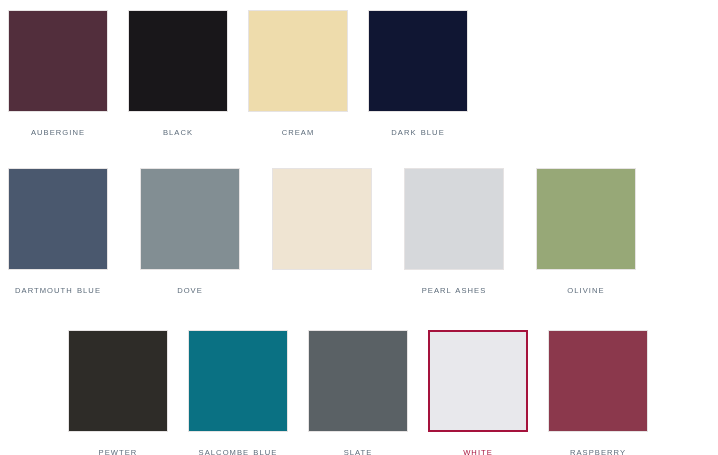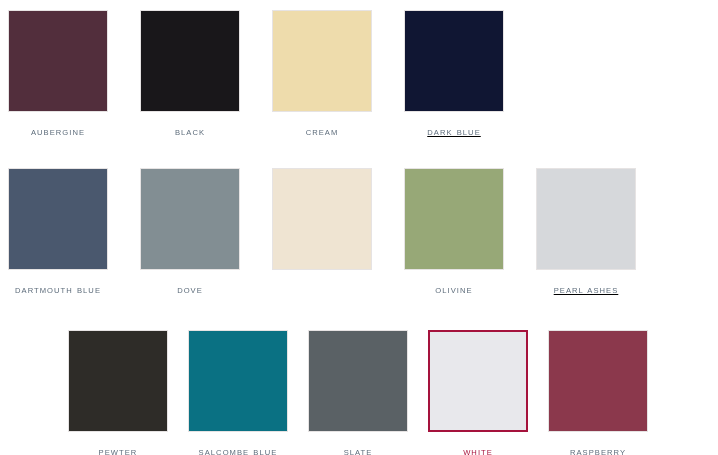--- a/index.html
+++ b/index.html
@@ -22,34 +22,33 @@
     width: 718px;
     height: 455px;
   }
 
   .swatch-row {
     position: absolute;
     display: flex;
     flex-direction: row;
   }
 
-  #row-1 { left: 8px;  top: 10px; gap: 12px;  }
+  #row-1 { left: 8px;  top: 10px;  }
   #row-2 { left: 8px;  top: 168px; gap: 12px; }
   #row-3 { left: 68px; top: 330px; }
 
   .swatch-cell {
     width: 100px;
     margin-right: 20px;
     display: flex;
     flex-direction: column;
     align-items: center;
   }
   .swatch-cell:last-child {
     margin-right: 0;
-    text-decoration: underline;
   }
 
   .swatch-chip {
     width: 100px;
     height: 102px;
     box-sizing: border-box;
     border: 1px solid #e6e3e3;
     background: #cccccc;
   }
   .swatch-cell.is-selected .swatch-chip {
@@ -101,26 +100,26 @@
         <div class="swatch-label">DARTMOUTH BLUE</div>
       </div>
       <div class="swatch-cell">
         <div class="swatch-chip" style="background: rgb(130, 142, 147);"></div>
         <div class="swatch-label">DOVE</div>
       </div>
       <div class="swatch-cell">
         <div class="swatch-chip" style="background: rgb(239, 228, 210);"></div>
       </div>
       <div class="swatch-cell">
+        <div class="swatch-chip" style="background: rgb(214, 216, 219);"></div>
+        <div class="swatch-label">PEARL ASHES</div>
+      </div>
+      <div class="swatch-cell">
         <div class="swatch-chip" style="background: rgb(151, 168, 119);"></div>
         <div class="swatch-label">OLIVINE</div>
-      </div>
-      <div class="swatch-cell">
-        <div class="swatch-chip" style="background: rgb(214, 216, 219);"></div>
-        <div class="swatch-label">PEARL ASHES</div>
       </div>
     </div>
   <div class="swatch-row" id="row-3">
       <div class="swatch-cell">
         <div class="swatch-chip" style="background: rgb(46, 44, 40);"></div>
         <div class="swatch-label">PEWTER</div>
       </div>
       <div class="swatch-cell">
         <div class="swatch-chip" style="background: rgb(10, 113, 131);"></div>
         <div class="swatch-label">SALCOMBE BLUE</div>

